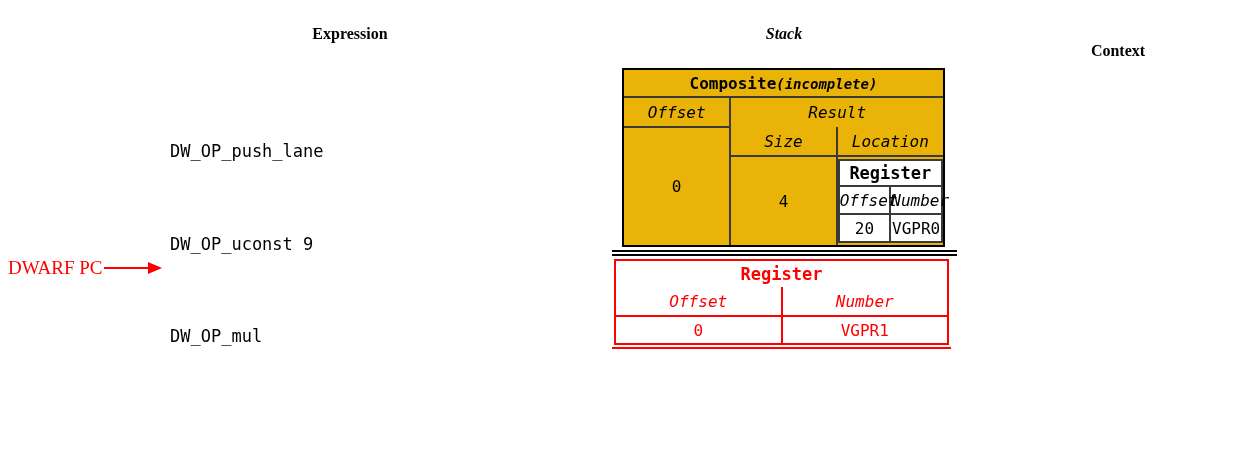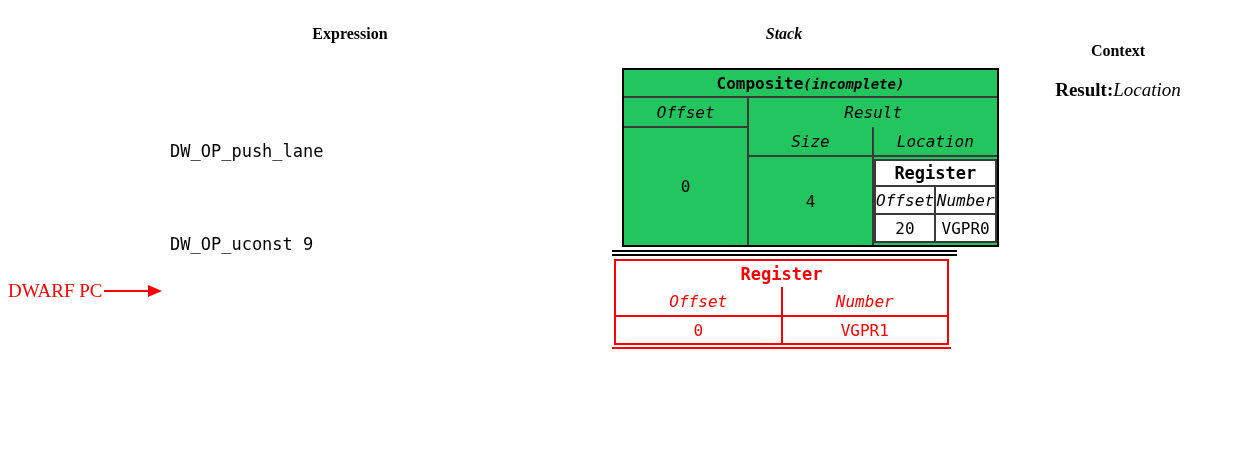--- a/index.html
+++ b/index.html
@@ -38,21 +38,21 @@
     font-size: 17px;
     line-height: 30.9px;
     white-space: pre;
   }
   #expression-list .op-line { display: block; height: 30.9px; }
 
   
   #dwarf-pc-marker {
     position: absolute;
     left: 8px;
-    top: 280px;
+    top: 257px;
     display: flex;
     align-items: center;
     color: #ff0000;
   }
   #dwarf-pc-label {
     font-family: "Liberation Serif", serif;
     font-size: 19px;
     white-space: nowrap;
   }
   #dwarf-pc-arrow {
@@ -85,24 +85,24 @@
     position: absolute;
     left: 612px;
     top: 68px;
     width: 345px;
   }
 
   
   #composite-entry {
     position: relative;
     margin-left: 10px;
-    width: 377px;
+    width: 323px;
     border: 2px solid #000000;
     box-sizing: border-box;
-    background: #22c55e;
+    background: #eab308;
   }
   #composite-entry table {
     border-collapse: collapse;
     width: 100%;
     table-layout: fixed;
   }
   #composite-entry td {
     padding: 0;
     text-align: center;
     vertical-align: middle;
@@ -210,20 +210,21 @@
 </head>
 <body>
 
 <div id="head-expression" class="col-head">Expression</div>
 <div id="head-stack" class="col-head">Stack</div>
 <div id="head-context" class="col-head">Context</div>
 
 <div id="expression-list">
   <span class="op-line">DW_OP_push_lane</span>
   <span class="op-line">DW_OP_uconst 9</span>
+  <span class="op-line">DW_OP_mul</span>
   
   
   
   
   
   
   
   
 </div>
 
@@ -293,14 +294,13 @@
         <td class="re-val">VGPR1</td>
       </tr>
     </tbody>
       </table>
   </div>
 
   <div id="rule-stack-top"></div>
 </div>
 
 <div id="context-area">
-  <div class="ctx-row"><span class="ctx-key">Result:</span><span class="ctx-val">Location</span></div>
 </div>
 
 </body></html>

